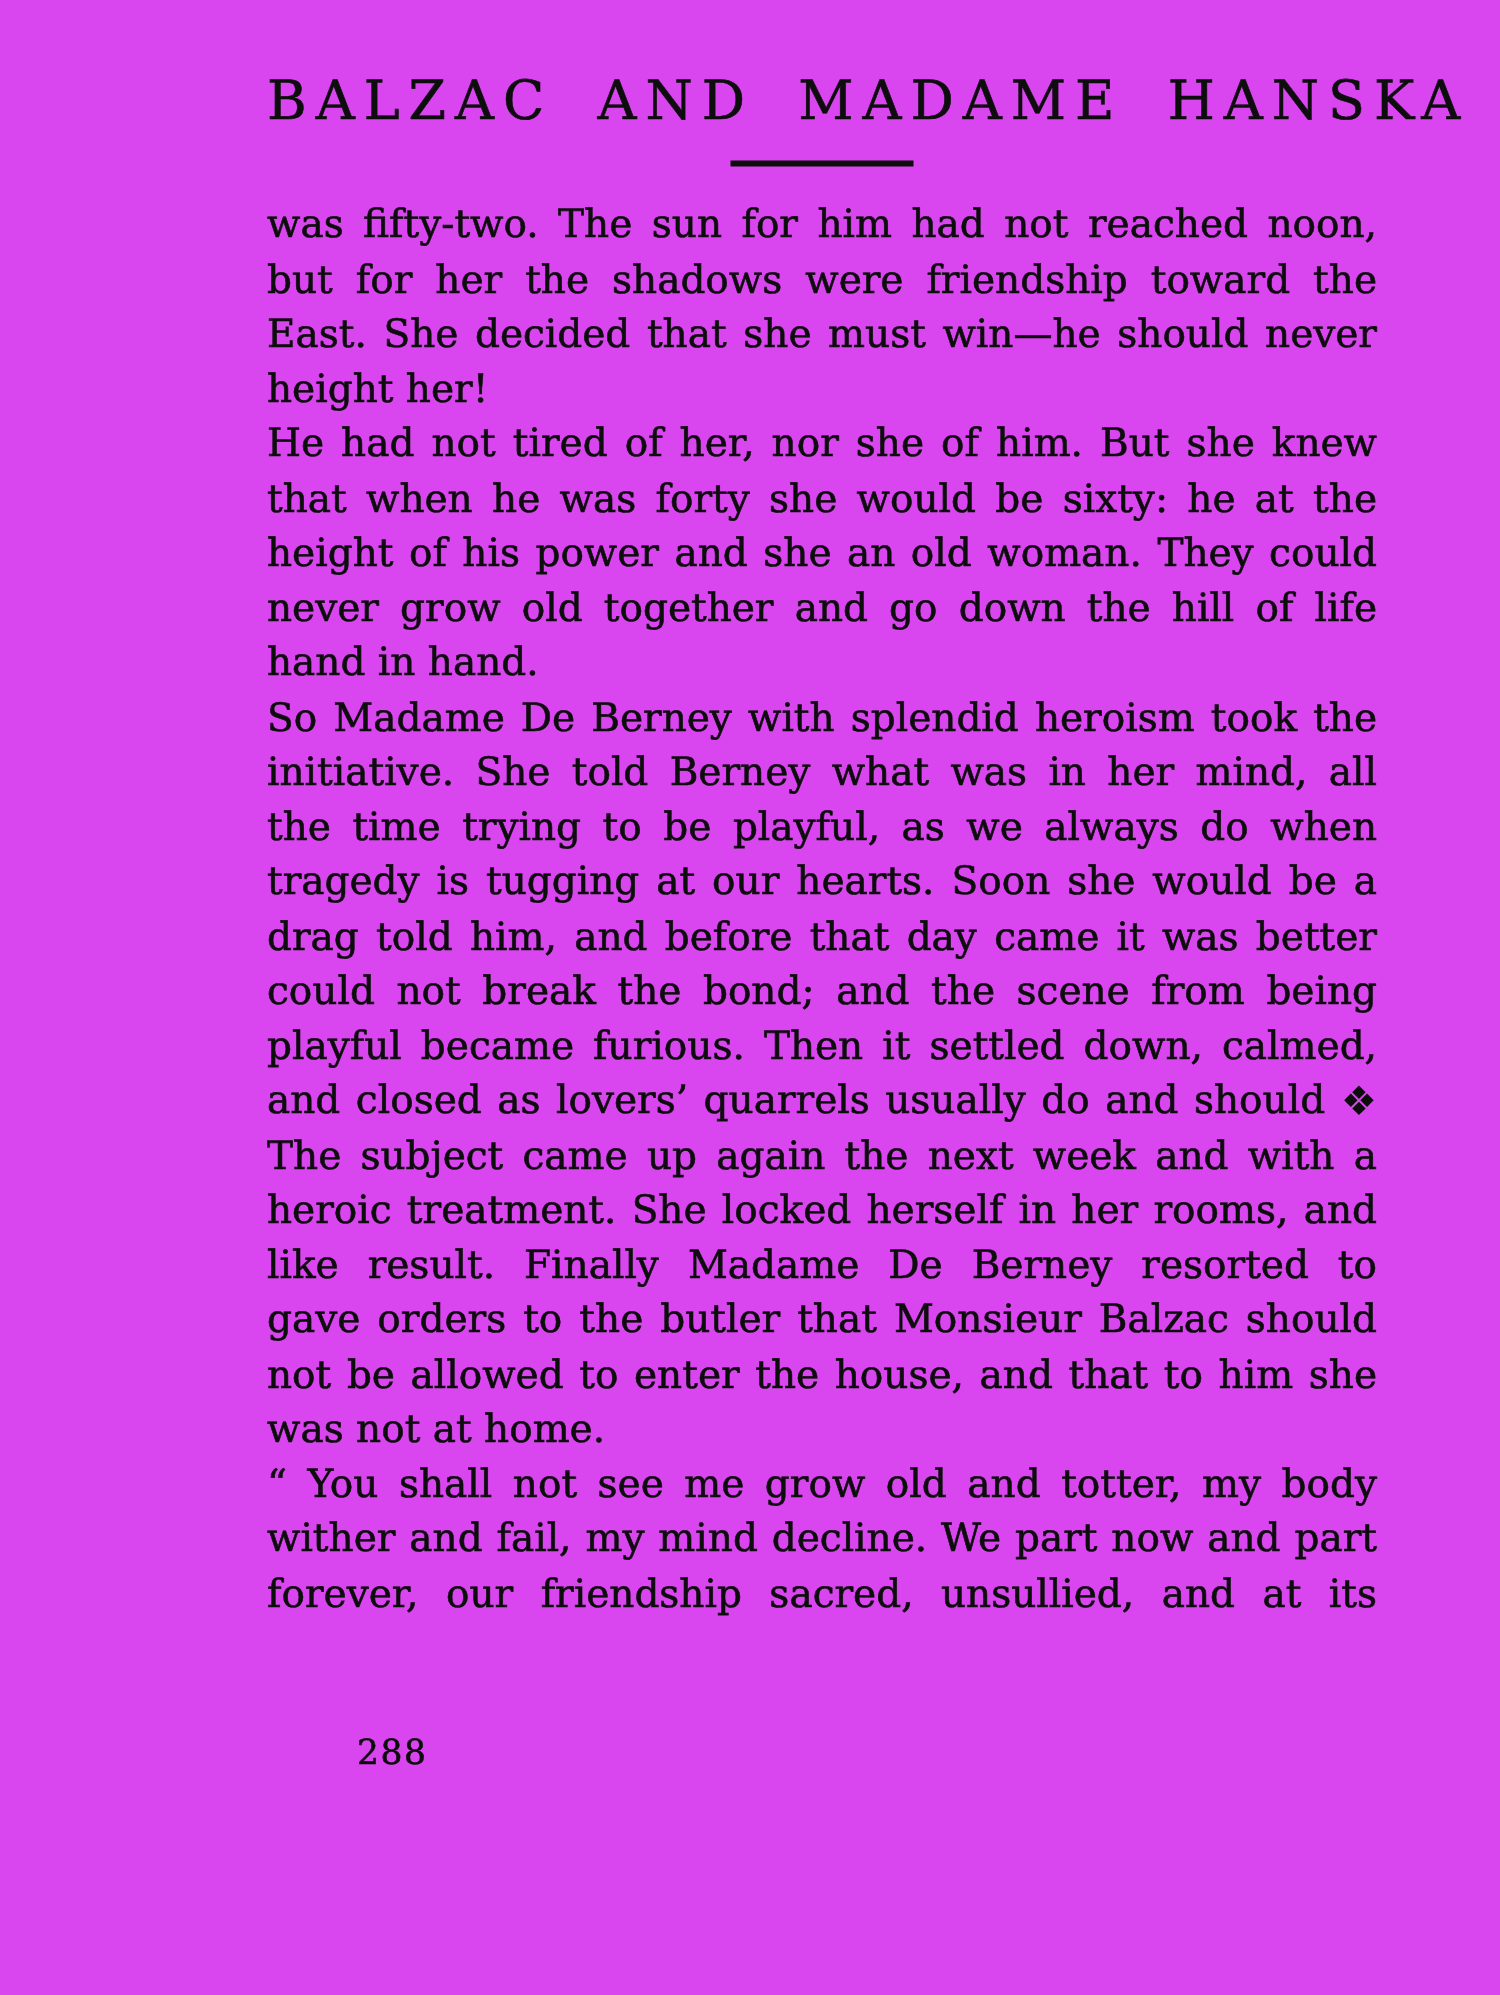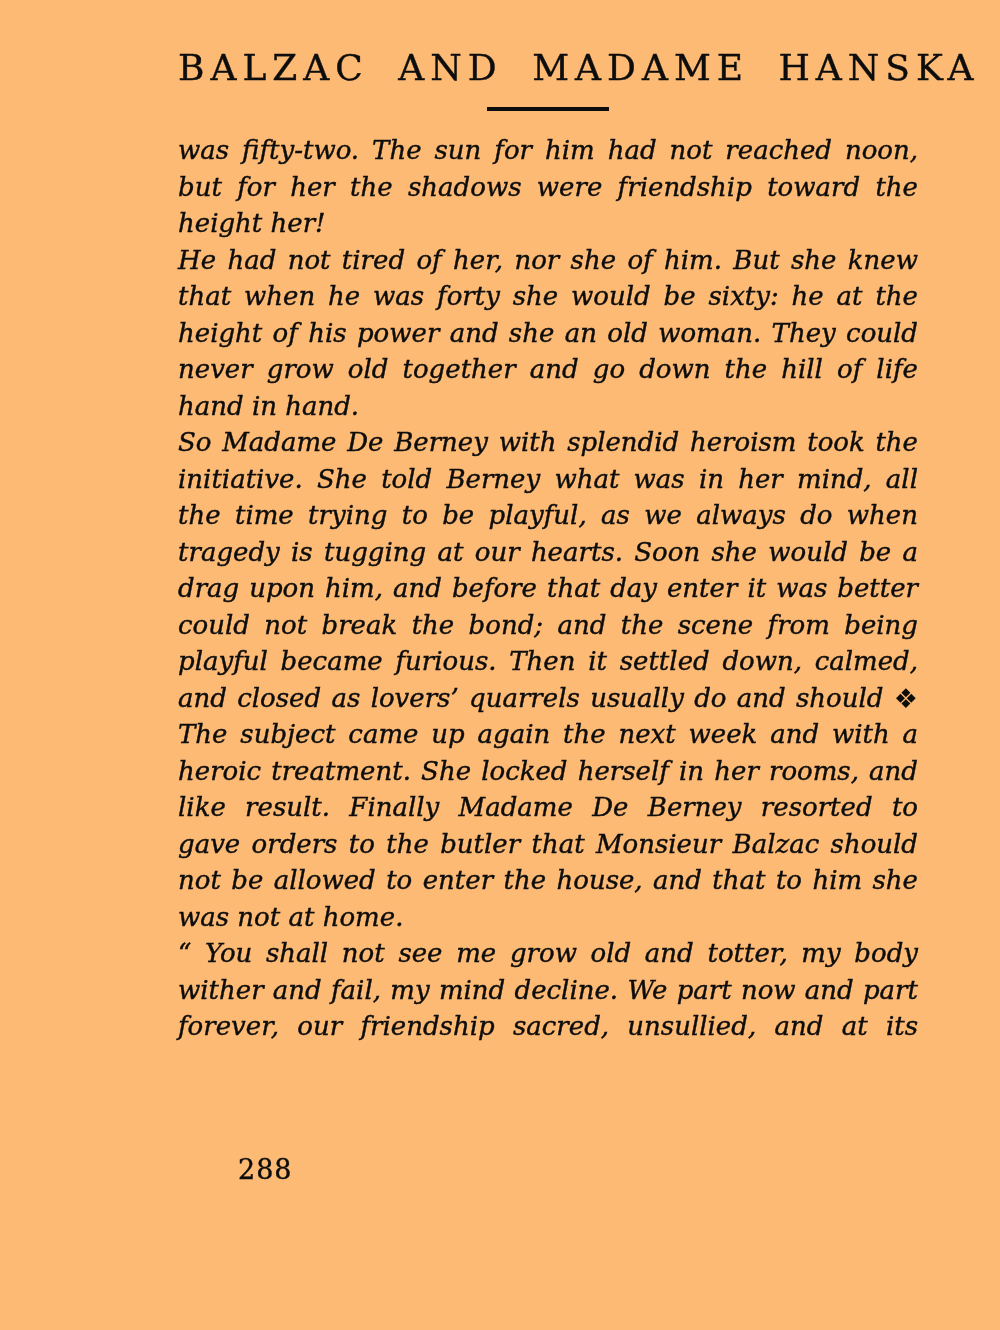--- a/index.html
+++ b/index.html
@@ -4,21 +4,21 @@
 <style>
   html, body {
     margin: 0;
     padding: 0;
     background: #ffffff;
   }
   .page {
     position: relative;
     width: 1000px;
     height: 1330px;
-    background: #fdba74;
+    background: #d946ef;
     color: #0d0d0d;
     font-family: "DejaVu Serif", "Liberation Serif", serif;
     -webkit-text-stroke: 0.4px #0d0d0d;
     overflow: hidden;
   }
   .header {
     position: absolute;
     left: 178px;
     top: 46px;
     width: 740px;
@@ -45,65 +45,65 @@
     width: 740px;
   }
   .line {
     font-size: 26px;
     line-height: 36.5px;
     height: 36.5px;
     text-align: justify;
     text-align-last: justify;
     hyphens: none;
     white-space: normal;
-    font-style: italic;
   }
   .line.left {
     text-align-last: left;
   }
   .fleuron {
     font-family: "DejaVu Sans", "Liberation Sans", sans-serif;
     font-size: 27px;
     -webkit-text-stroke: 0;
     position: relative;
     top: 1px;
   }
   .pagenum {
     position: absolute;
     left: 238px;
     top: 1151px;
-    font-size: 27px;
+    font-size: 23px;
     line-height: 37px;
     letter-spacing: 1px;
   }
 </style>
 </head>
 <body>
 
 <div class="page">
 
   <div class="header">
     <div class="title">BALZAC AND MADAME HANSKA</div>
     <div class="rule"></div>
   </div>
 
   <div class="textblock">
       <div class="line"><span>was fifty-two. The sun for him had not reached noon,</span></div>
       <div class="line"><span>but for her the shadows were friendship toward the</span></div>
+      <div class="line"><span>East. She decided that she must win—he should never</span></div>
       <div class="line left"><span>height her!</span></div>
       <div class="line"><span>He had not tired of her, nor she of him. But she knew</span></div>
       <div class="line"><span>that when he was forty she would be sixty: he at the</span></div>
       <div class="line"><span>height of his power and she an old woman. They could</span></div>
       <div class="line"><span>never grow old together and go down the hill of life</span></div>
       <div class="line left"><span>hand in hand.</span></div>
       <div class="line"><span>So Madame De Berney with splendid heroism took the</span></div>
       <div class="line"><span>initiative. She told Berney what was in her mind, all</span></div>
       <div class="line"><span>the time trying to be playful, as we always do when</span></div>
       <div class="line"><span>tragedy is tugging at our hearts. Soon she would be a</span></div>
-      <div class="line"><span>drag upon him, and before that day enter it was better</span></div>
+      <div class="line"><span>drag told him, and before that day came it was better</span></div>
       <div class="line"><span>could not break the bond; and the scene from being</span></div>
       <div class="line"><span>playful became furious. Then it settled down, calmed,</span></div>
       <div class="line"><span>and closed as lovers’ quarrels usually do and should</span> <span class="fleuron">❖</span></div>
       <div class="line"><span>The subject came up again the next week and with a</span></div>
       <div class="line"><span>heroic treatment. She locked herself in her rooms, and</span></div>
       <div class="line"><span>like result. Finally Madame De Berney resorted to</span></div>
       <div class="line"><span>gave orders to the butler that Monsieur Balzac should</span></div>
       <div class="line"><span>not be allowed to enter the house, and that to him she</span></div>
       <div class="line left"><span>was not at home.</span></div>
       <div class="line"><span>“ You shall not see me grow old and totter, my body</span></div>

